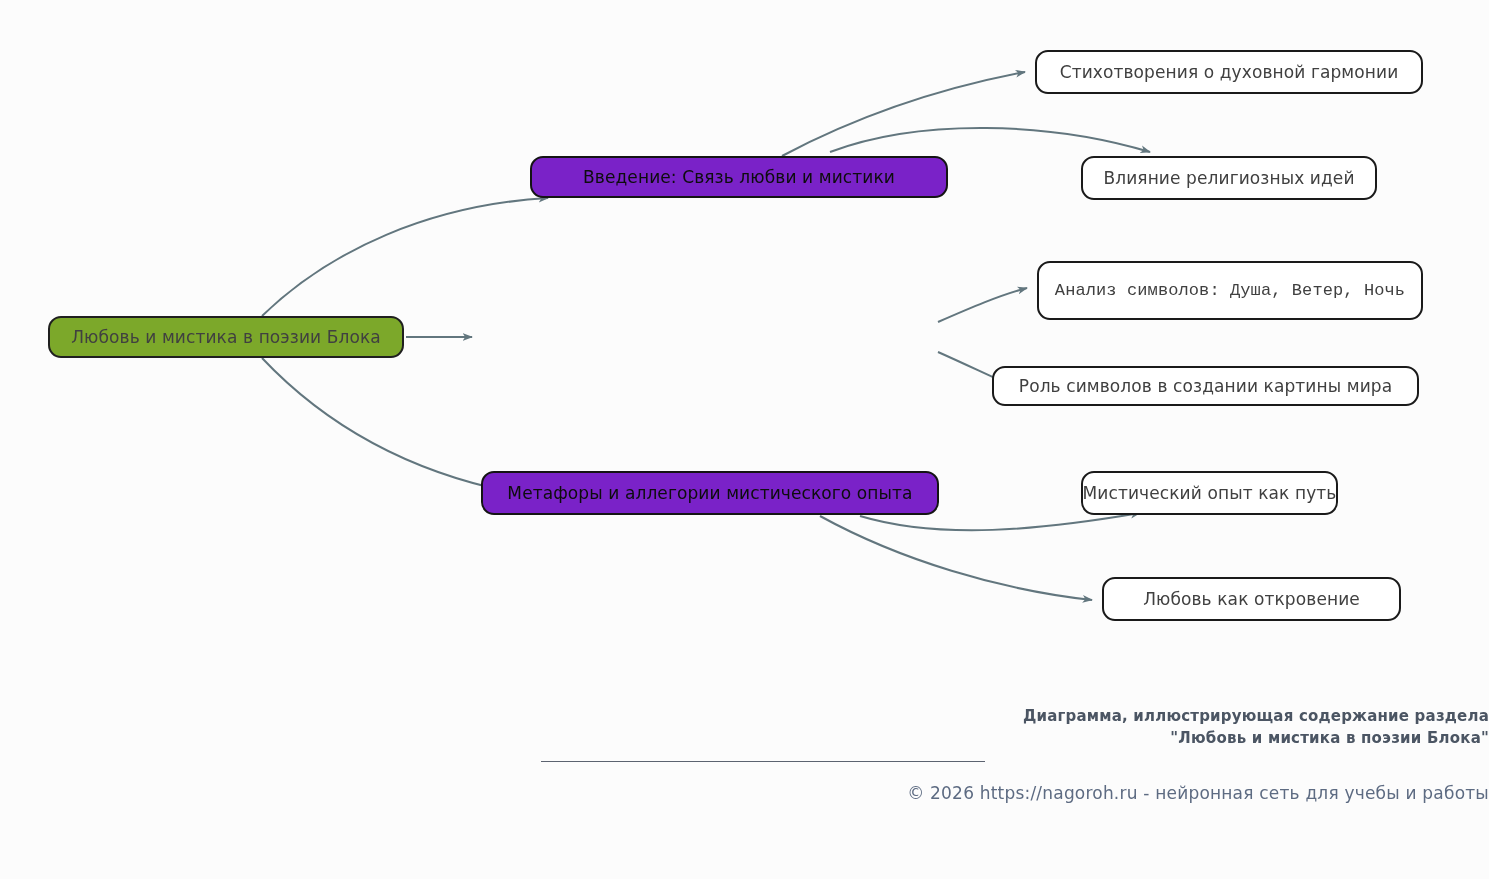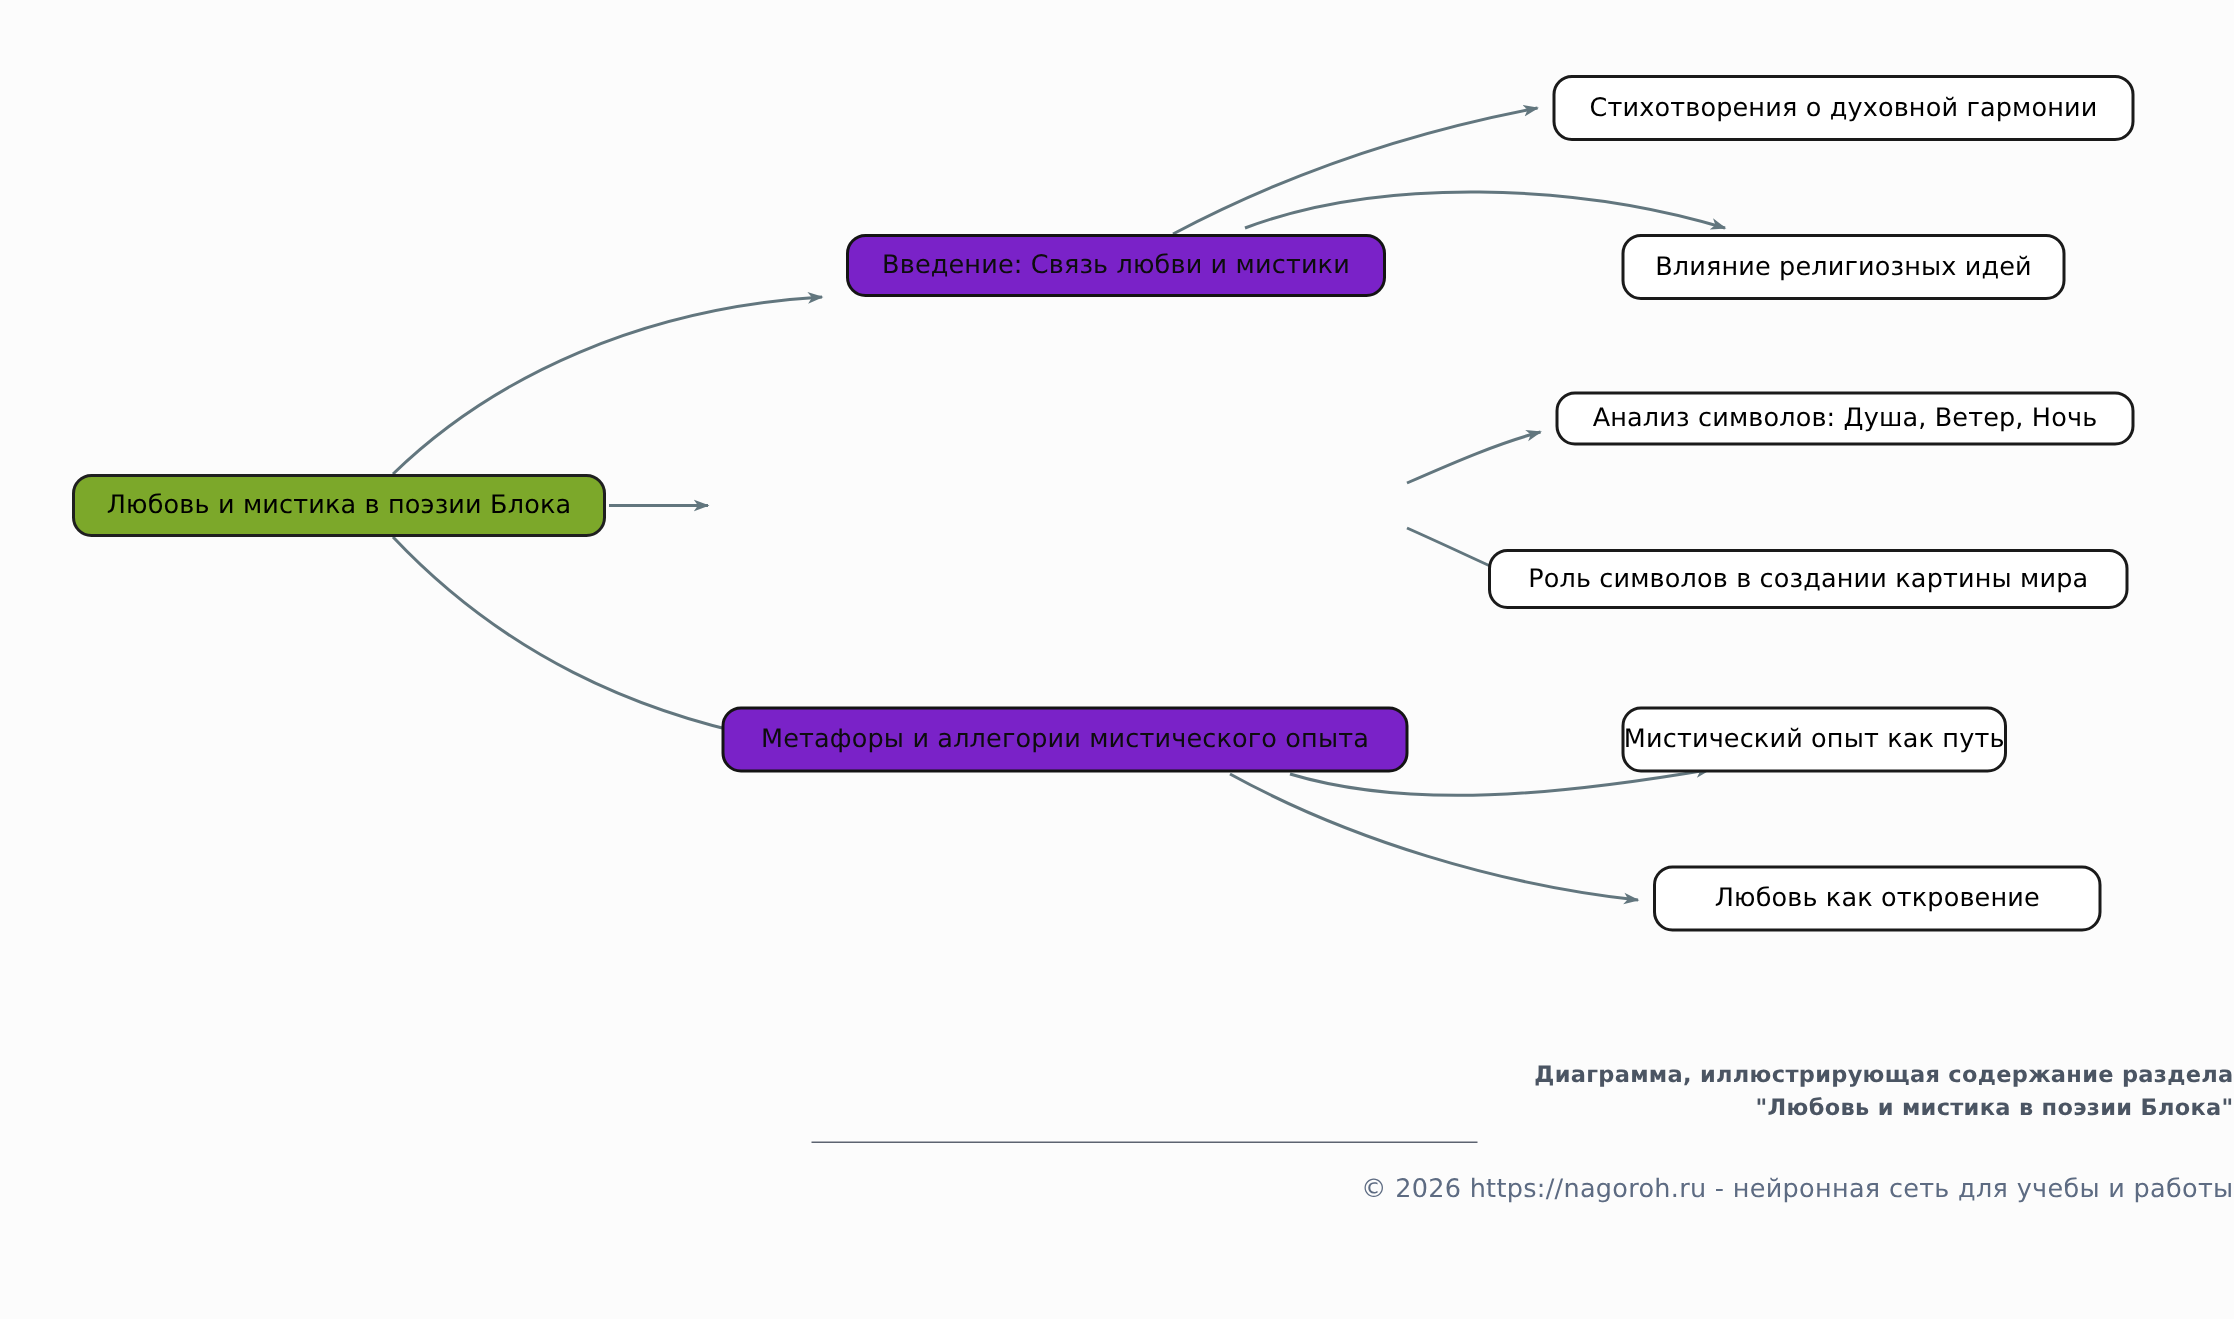--- a/index.html
+++ b/index.html
@@ -33,21 +33,21 @@
     position: absolute;
     box-sizing: border-box;
     display: flex;
     align-items: center;
     justify-content: center;
     border: 2px solid #1a1a1a;
     border-radius: 13px;
     white-space: nowrap;
     font-family: "DejaVu Sans", sans-serif;
     font-size: 17px;
-    color: #000000;
+    color: #404040;
     letter-spacing: 0.1px;
     padding: 0 14px;
   }
   .node.root {
     background: #7ca82a;
     border-color: #1f1f1f;
   }
   .node.branch {
     background: #7a22c8;
     border-color: #141414;
@@ -116,38 +116,38 @@
 
       <path d="M 860,516 C 940,540 1040,530 1140,513"></path>
       <path d="M 820,516 C 900,560 1000,590 1092,600"></path>
     </g>
   </svg>
 
   <div class="node root" style="left:48px; top:316px; width:356px; height:42px;">
     <span>Любовь и мистика в поэзии Блока</span>
   </div>
 
-  <div class="node branch" style="left:530px; top:156px; width:360px; height:42px;margin-left:34px;">
+  <div class="node branch" style="left:530px; top:156px; width:418px; height:42px;">
     <span>Введение: Связь любви и мистики</span>
   </div>
 
 
   <div class="node branch" style="left:481px; top:471px; width:458px; height:44px;">
     <span>Метафоры и аллегории мистического опыта</span>
   </div>
 
   <div class="node leaf" style="left:1035px; top:50px; width:388px; height:44px;">
     <span>Стихотворения о духовной гармонии</span>
   </div>
 
   <div class="node leaf" style="left:1081px; top:156px; width:296px; height:44px;">
     <span>Влияние религиозных идей</span>
   </div>
 
-  <div class="node leaf" style="left:1037px; top:261px; width:386px; height:36px;">
+  <div class="node leaf" style="left:1037px; top:261px; width:386px; height:59px;font-family:Liberation Mono, monospace;">
     <span>Анализ символов: Душа, Ветер, Ночь</span>
   </div>
 
   <div class="node leaf" style="left:992px; top:366px; width:427px; height:40px;">
     <span>Роль символов в создании картины мира</span>
   </div>
 
   <div class="node leaf" style="left:1081px; top:471px; width:257px; height:44px;">
     <span>Мистический опыт как путь</span>
   </div>

